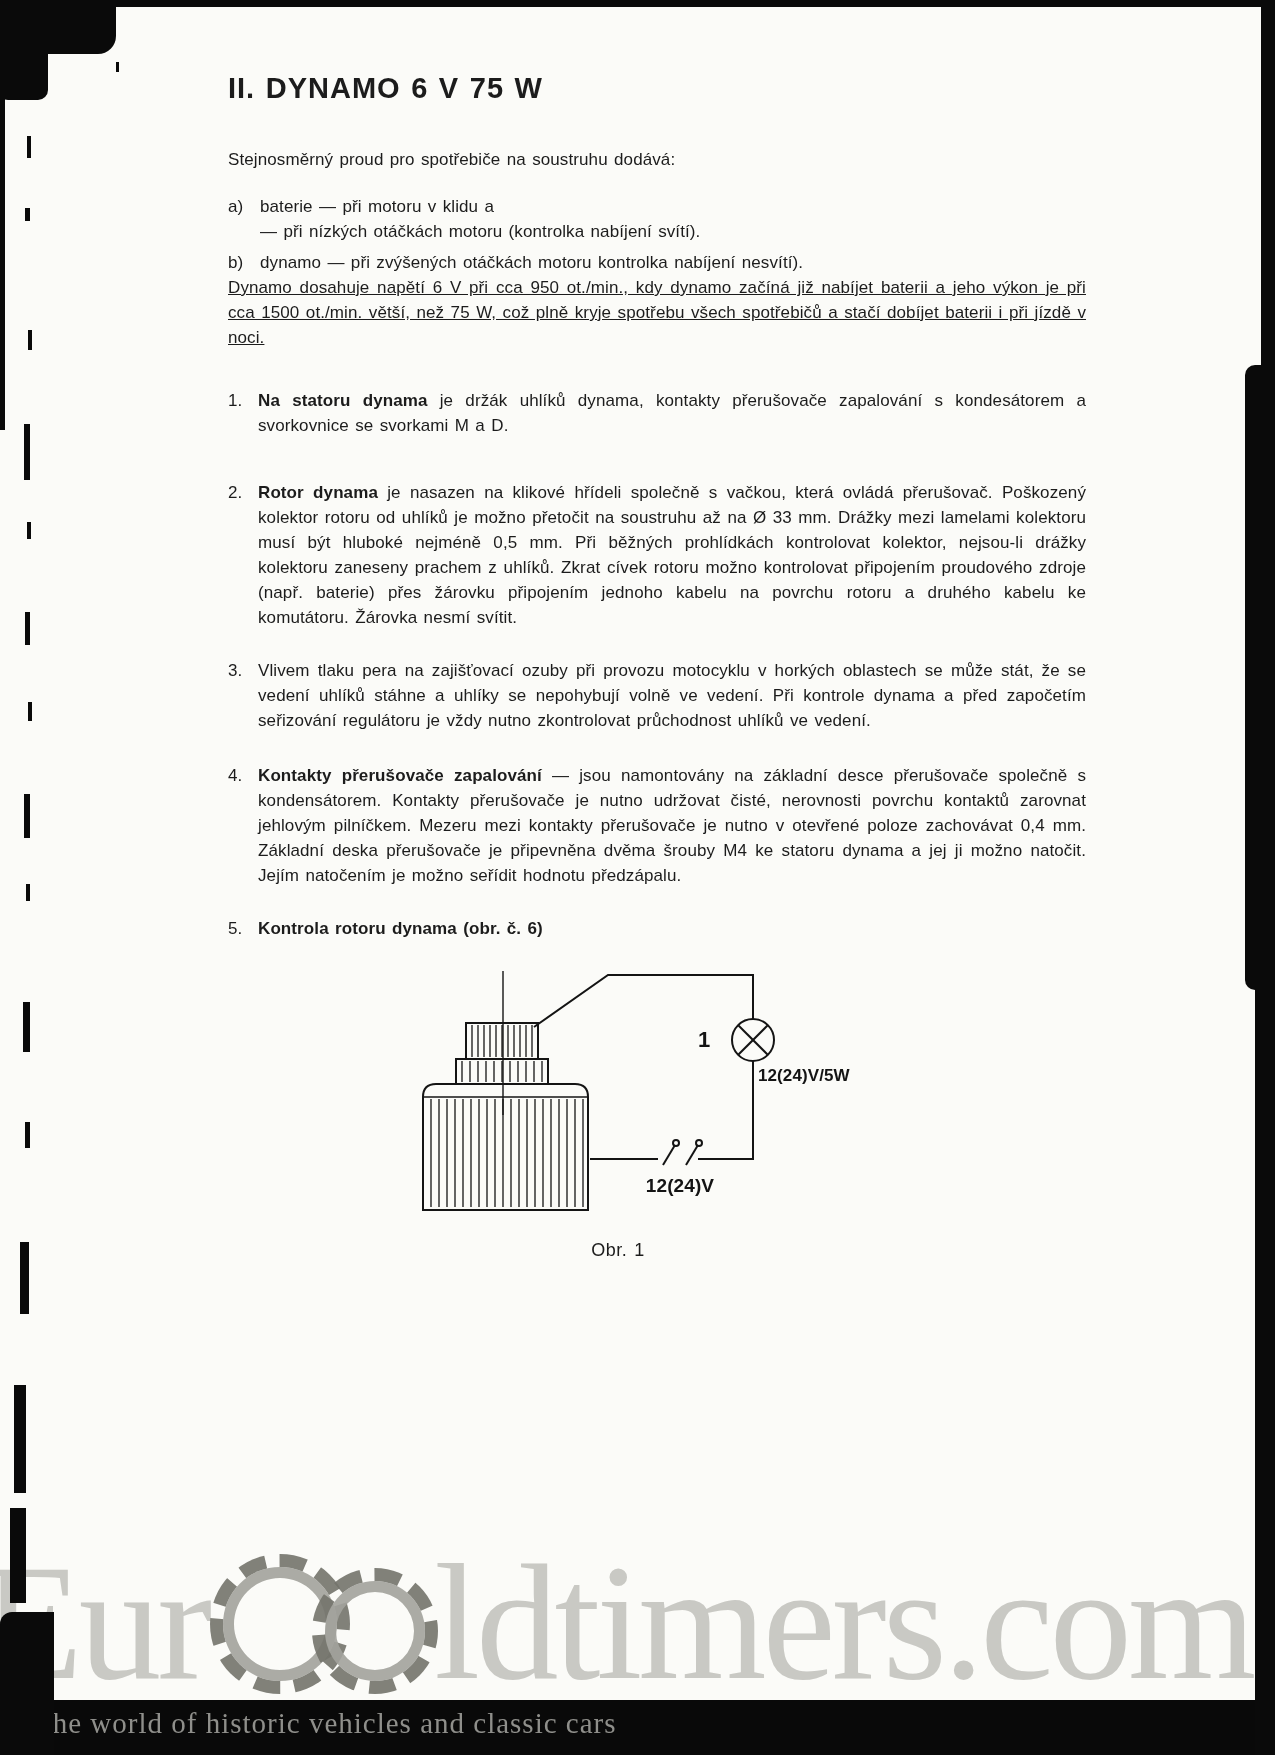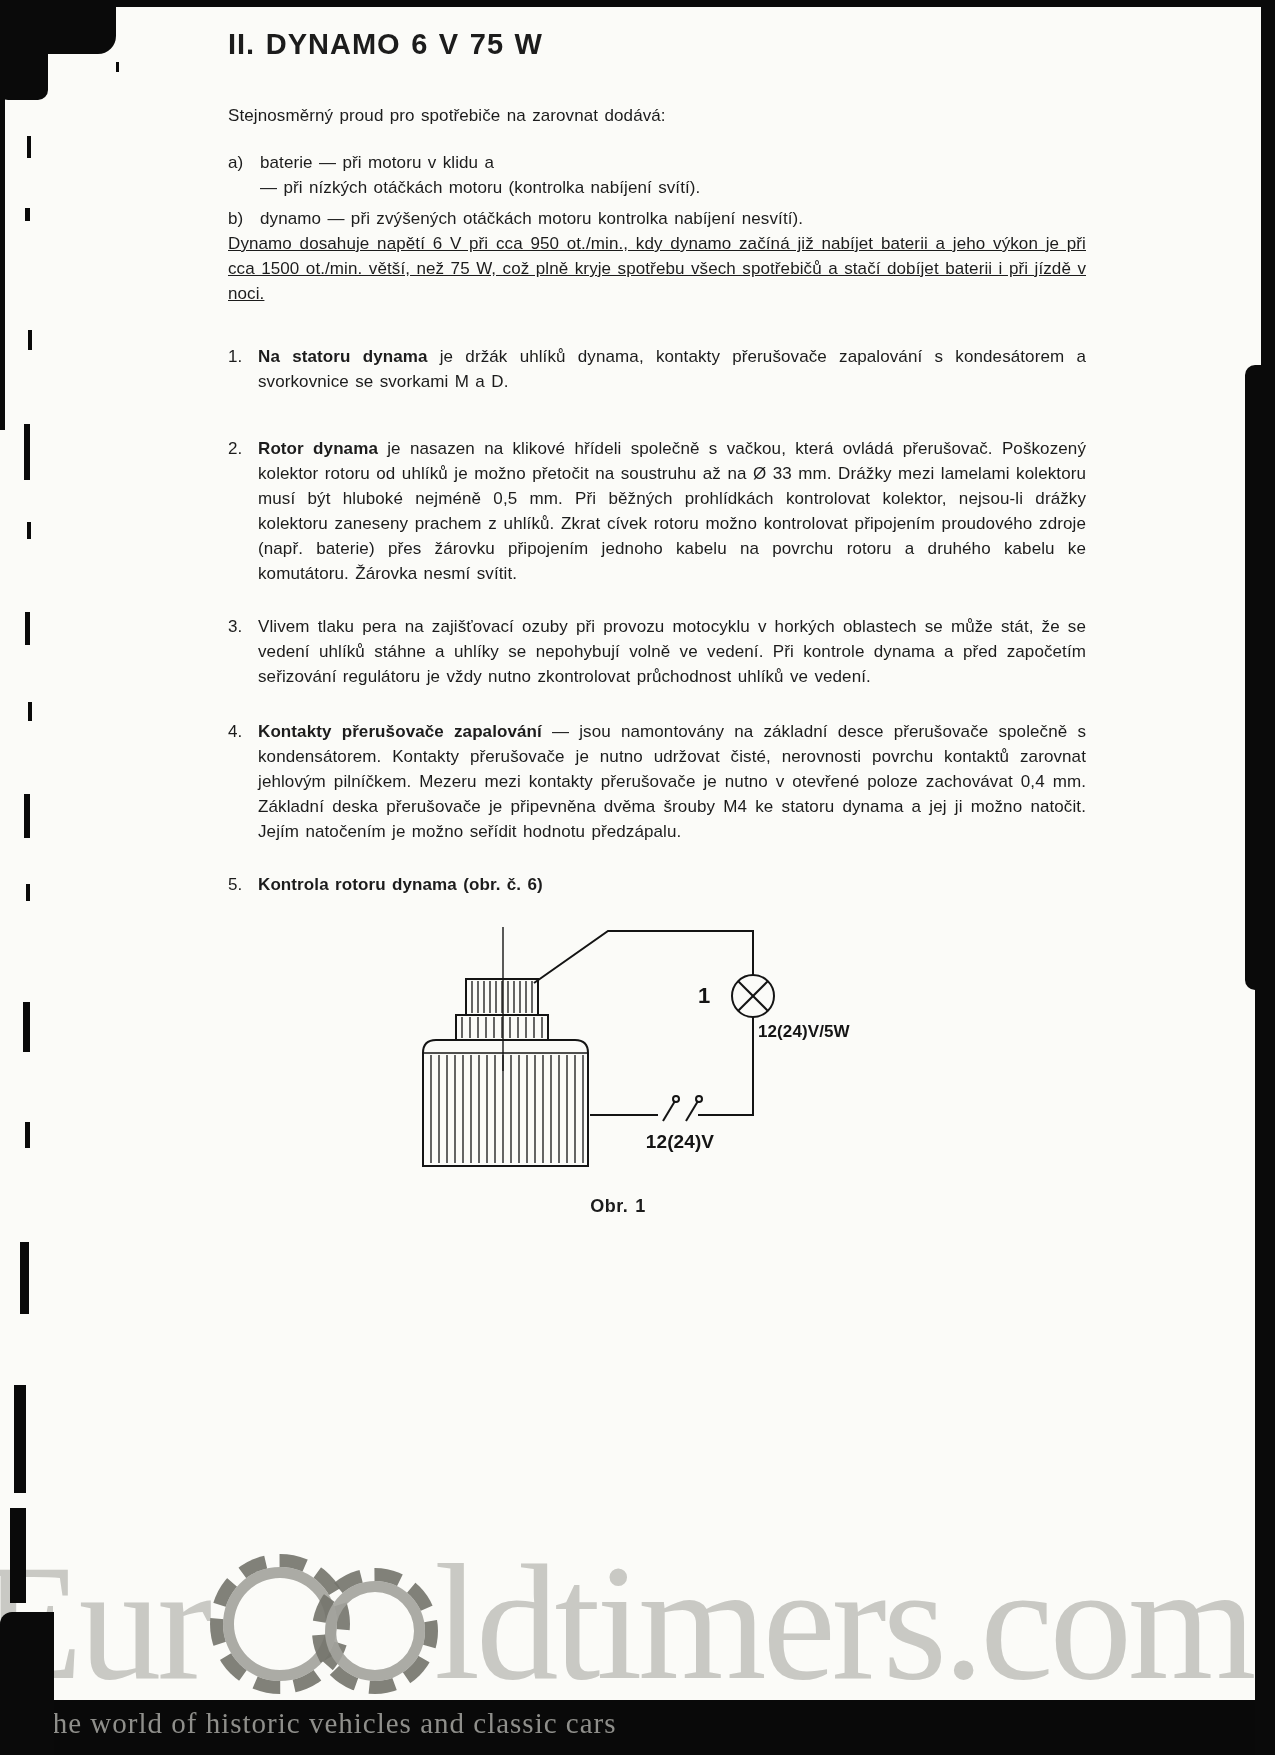--- a/index.html
+++ b/index.html
@@ -9,40 +9,40 @@
     background:#fbfbf8;
     font-family:"Liberation Sans", sans-serif;
     color:#1c1c1c;
   }
   .content {
     position:absolute; left:228px; top:0; width:858px;
     font-size:17px; line-height:25px;
     letter-spacing:.1px; word-spacing:1.5px;
     hyphens:auto; z-index:1;
   }
-  .title { padding-top:32px; font-size:29px; font-weight:bold; letter-spacing:1px; }
+  .title { padding-top:76px; font-size:29px; font-weight:bold; letter-spacing:1px; }
   .intro { margin-top:46px; }
   .list-a { margin-top:22px; display:flex; }
   .list-b { margin-top:6px; display:flex; }
   .ab-label { flex:none; width:32px; }
   .ab-body { flex:1; }
   .ab-line2 { }
   .para-1 { text-align:justify;text-decoration:underline; }
   .num-item { display:flex; }
   .ni1 { margin-top:38px; }
   .ni2 { margin-top:42px; }
   .ni3 { margin-top:28px; }
   .ni4 { margin-top:30px; }
   .ni5 { margin-top:28px; }
   .num { flex:none; width:30px; }
   .ni-body { flex:1; }
   .ni-body p { text-align:justify; }
   .para-2 { margin-top:22px; text-align:justify; }
   .figure { margin-top:26px; margin-left:130px; width:520px; }
-  .fig-caption { margin-top:14px; text-align:center; font-size:18px; letter-spacing:.5px;font-weight:bold; }
+  .fig-caption { margin-top:14px; text-align:center; font-size:18px; letter-spacing:.5px; }
 
   
   .watermark {
     position:absolute; left:-18px; top:1548px; width:1340px; height:175px;
     display:flex; align-items:flex-start; z-index:4; pointer-events:none;
   }
   .wm-text {
     font-family:"Liberation Serif", serif; font-size:165px; line-height:150px;
     color:#c9c9c4; letter-spacing:-4px; white-space:nowrap;
   }
@@ -92,21 +92,21 @@
   .m15 { left:10px; top:1508px; width:16px; height:95px; }
   .apo { left:116px; top:62px; width:3px; height:10px; }
 </style>
 </head>
 <body>
 
 <div class="content">
 
   <h1 class="title">II. DYNAMO 6 V 75 W</h1>
 
-  <p class="intro">Stejnosměrný proud pro spotřebiče na zarovnat dodává:</p>
+  <p class="intro">Stejnosměrný proud pro spotřebiče na soustruhu dodává:</p>
 
   <div class="list-a">
     <span class="ab-label">a)</span>
     <div class="ab-body">
       <div>baterie — při motoru v klidu a</div>
       <div class="ab-line2">— při nízkých otáčkách motoru (kontrolka nabíjení svítí).</div>
     </div>
   </div>
 
   <div class="list-b">

